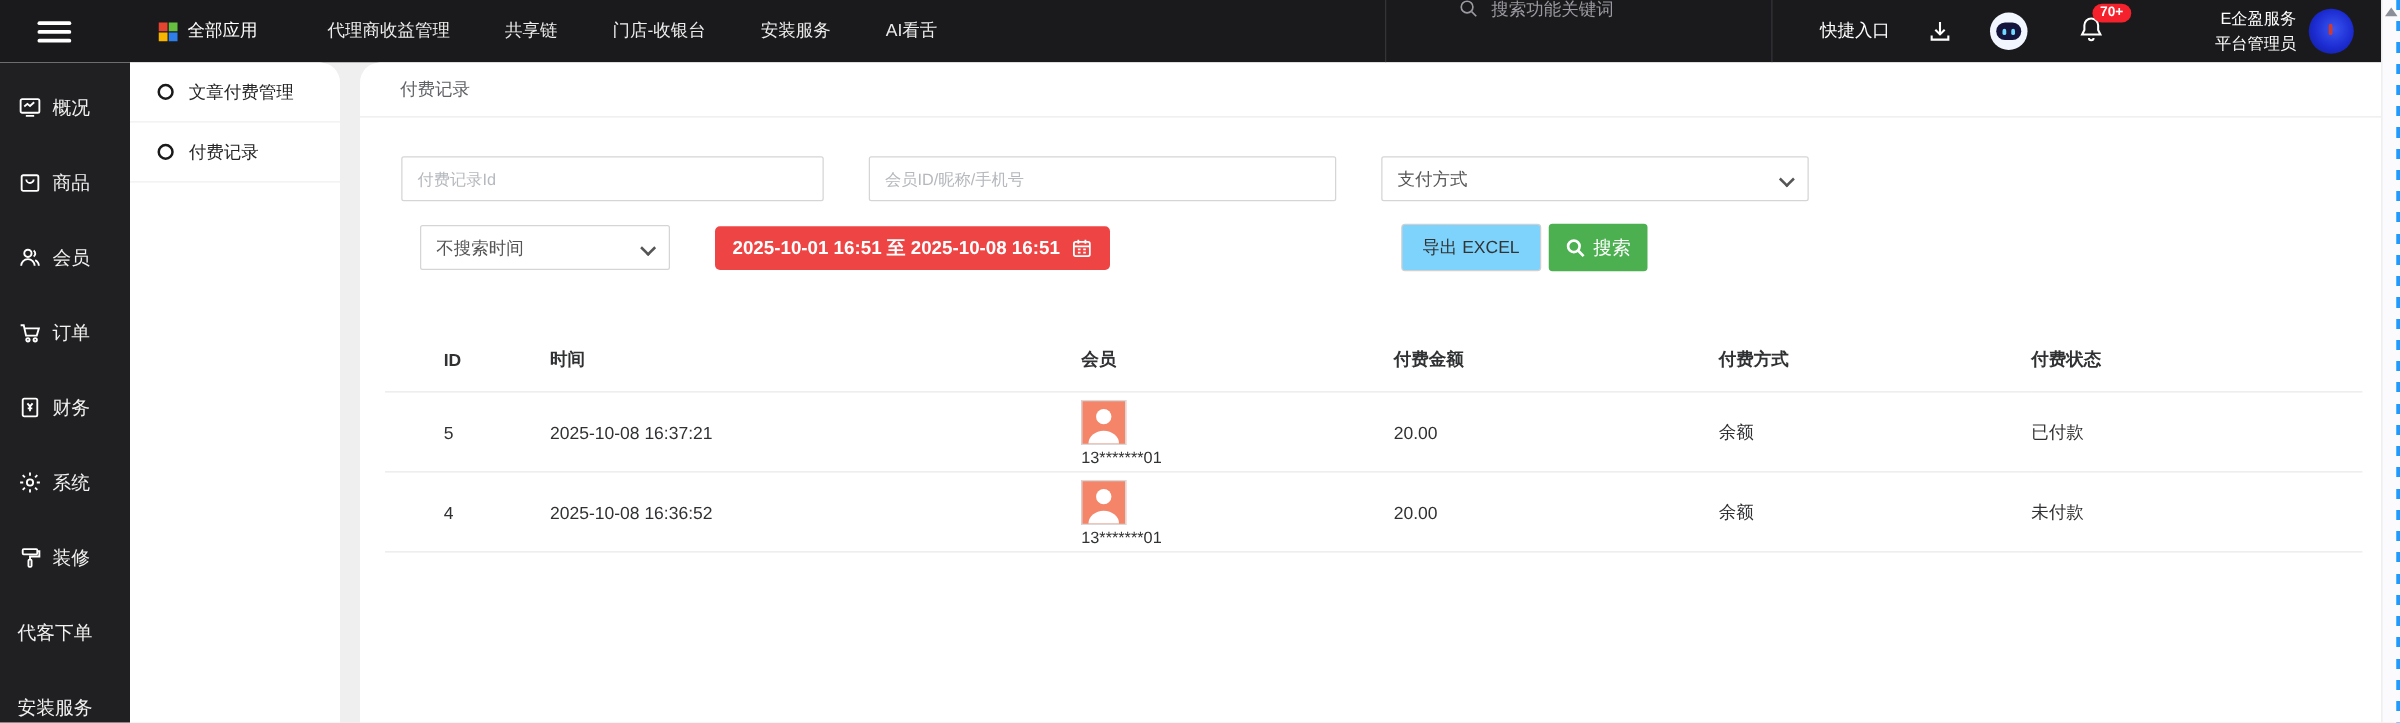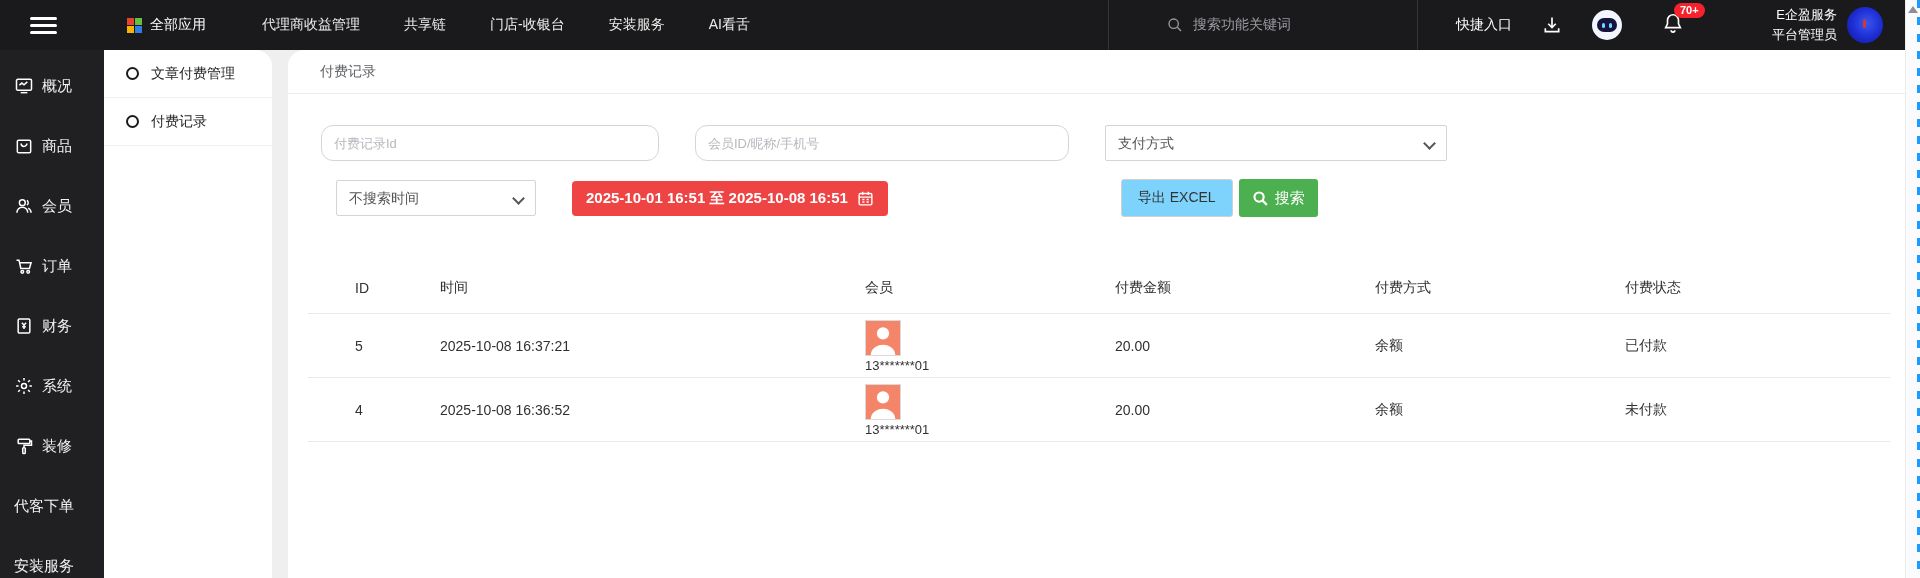--- a/index.html
+++ b/index.html
@@ -11,21 +11,21 @@
   .topbar { height:50px; background:#1a1a1c; display:flex; align-items:center; flex:0 0 auto; padding-right:22px; }
   .burger { margin-left:30px; width:27px; cursor:pointer; }
   .burger i { display:block; height:3px; background:#fff; border-radius:2px; margin:4px 0; }
   .apps { display:flex; align-items:center; gap:8px; margin-left:70px; color:#fff; font-size:14px; cursor:pointer; }
   .grid-ic { width:15px; height:15px; display:grid; grid-template-columns:7px 7px; grid-template-rows:7px 7px; gap:1px; }
   .grid-ic b:nth-child(1){background:#e5452f;} .grid-ic b:nth-child(2){background:#67bf3f;}
   .grid-ic b:nth-child(3){background:#f7b500;} .grid-ic b:nth-child(4){background:#2f7fe8;}
   .topnav { display:flex; gap:44px; margin-left:56px; }
   .topnav span { color:#ececec; font-size:14px; cursor:pointer; white-space:nowrap; }
   .tb-search { margin-left:auto; width:310px; height:52px; border-left:1px solid #343438; border-right:1px solid #343438;
-    display:flex; align-items:center; padding-left:58px; gap:10px; color:#9a9aa0; font-size:14px; }
+    display:flex; align-items:flex-start; padding-left:58px; gap:10px; color:#9a9aa0; font-size:14px; }
   .tb-quick { margin-left:38px; color:#fff; font-size:14px; white-space:nowrap; cursor:pointer; }
   .tb-ic { margin-left:30px; display:flex; align-items:center; cursor:pointer; }
   .bell-wrap { position:relative; margin-left:40px; cursor:pointer; }
   .badge { position:absolute; top:-9px; left:12px; background:#f5222d; color:#fff; font-size:11px; font-weight:bold;
     border-radius:9px; padding:2px 6px; line-height:1; }
   .robot { width:30px; height:30px; border-radius:50%; background:#f2f6ff; display:flex; align-items:center; justify-content:center; }
   .robot i { width:20px; height:14px; border-radius:7px; background:#14143c; position:relative; display:block; }
   .robot i::before, .robot i::after { content:""; position:absolute; top:5px; width:3px; height:5px; border-radius:2px; background:#6fd9ff; }
   .robot i::before { left:5px; } .robot i::after { right:5px; }
   .tb-user { margin-left:88px; text-align:right; color:#fff; font-size:13px; line-height:1.55; white-space:nowrap; cursor:pointer; }
@@ -43,41 +43,41 @@
     font-size:14px; color:#262626; border-bottom:1px solid #f0f0f0; cursor:pointer; white-space:nowrap; }
   .sub-item .ring { width:13px; height:13px; border:2px solid #1a1a1a; border-radius:50%; flex:0 0 auto; }
 
   .main { flex:1; background:#fff; border-radius:16px 0 0 0; min-width:0; }
   .crumb-bar { height:44px; display:flex; align-items:center; padding-left:32px; border-bottom:1px solid #ececec;
     color:#606266; font-size:14px; }
 
   .filters { padding:31px 0 0 33px; }
   .f-row { display:flex; align-items:center; }
   .f-row2 { margin-top:18px; }
-  .txt-input { width:338px; height:36px; border:1px solid #d5d5d5; border-radius:12px; padding:0 12px; font-size:13px; color:#333; outline:none; }
+  .txt-input { width:338px; height:36px; border:1px solid #d5d5d5; border-radius:2px; padding:0 12px; font-size:13px; color:#333; outline:none; }
   .txt-input + .txt-input { margin-left:36px; width:374px; }
   .txt-input::placeholder { color:#b5b8bd; }
   .sel-wrap { position:relative; margin-left:36px; }
   .sel-wrap select { appearance:none; -webkit-appearance:none; width:342px; height:36px; border:1px solid #d5d5d5; border-radius:2px;
     padding:0 28px 0 12px; font-size:14px; color:#555; background:#fff; outline:none; cursor:pointer;
     font-family:"Liberation Sans", sans-serif; }
   .sel-wrap::after { content:""; position:absolute; right:13px; top:14px; width:7px; height:7px;
     border-right:2px solid #555; border-bottom:2px solid #555; transform:rotate(45deg); pointer-events:none; }
   .sel-time { margin-left:15px; } .sel-time select { width:200px; }
   .date-btn { margin-left:36px; height:35px; background:#ef4444; border:none; border-radius:4px; color:#fff;
     font-weight:bold; font-size:15px; padding:0 14px; display:flex; align-items:center; gap:9px; cursor:pointer;
     font-family:"Liberation Sans", sans-serif; }
   .export-btn { margin-left:233px; height:38px; background:#7dd3fc; border:1px solid #d0d0d0; border-radius:3px;
     font-size:14px; color:#333; padding:0 16px; cursor:pointer; font-family:"Liberation Sans", sans-serif; }
   .search-btn { margin-left:6px; height:38px; background:#4caf50; border:none; border-radius:3px; color:#fff;
     font-size:15px; padding:0 13px; display:flex; align-items:center; gap:6px; cursor:pointer;
     font-family:"Liberation Sans", sans-serif; }
 
   table.records { margin:62px 15px 0 20px; border-collapse:collapse; table-layout:fixed; width:calc(100% - 35px); }
-  .records th { text-align:left; font-weight:normal; font-size:14px; color:#303133; padding:0 0 16px 0; border-bottom:1px solid #e9e9e9; }
+  .records th { text-align:left; font-weight:bold; font-size:14px; color:#303133; padding:0 0 16px 0; border-bottom:1px solid #e9e9e9; }
   .records th:first-child, .records td:first-child { padding-left:47px; }
   .records td { border-bottom:1px solid #e9e9e9; height:64px; vertical-align:middle; font-size:14px; color:#303133; }
   .cell-grey { color:#6b6b6b; }
   .member-cell { padding:6px 0 4px 0; }
   .m-avatar { width:36px; height:36px; border:1px solid #d9d9d9; background:#f48569; display:flex; align-items:flex-end; justify-content:center; overflow:hidden; }
   .m-phone { font-size:13px; color:#303133; margin-top:2px; }
 
   
   .scroll-strip { position:absolute; right:0; top:0; width:15px; height:578px; background:#fbfbfd; border-left:1px solid #ececec; }
   .scroll-strip::after { content:""; position:absolute; right:0; top:0; bottom:0; width:3px;

